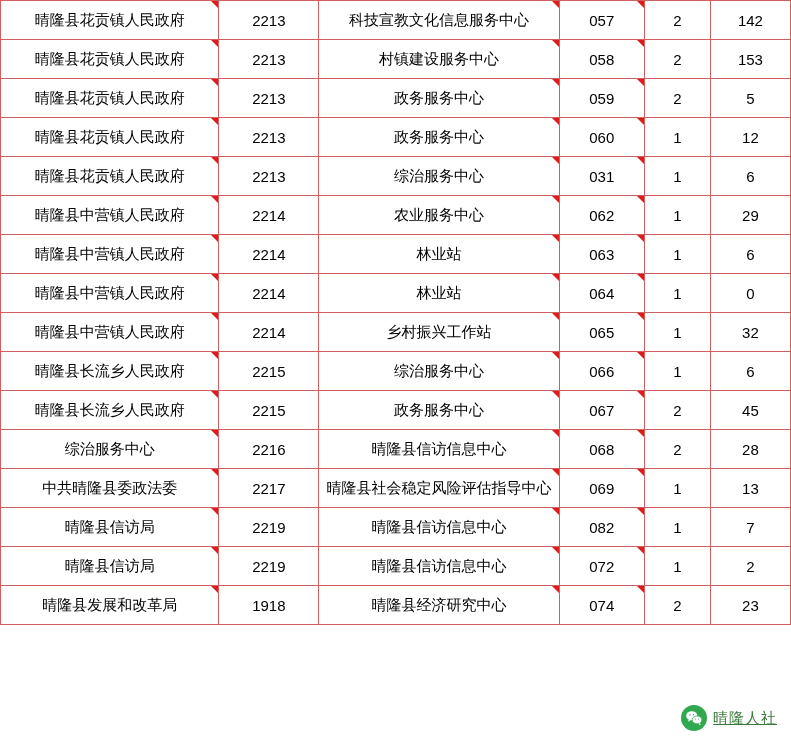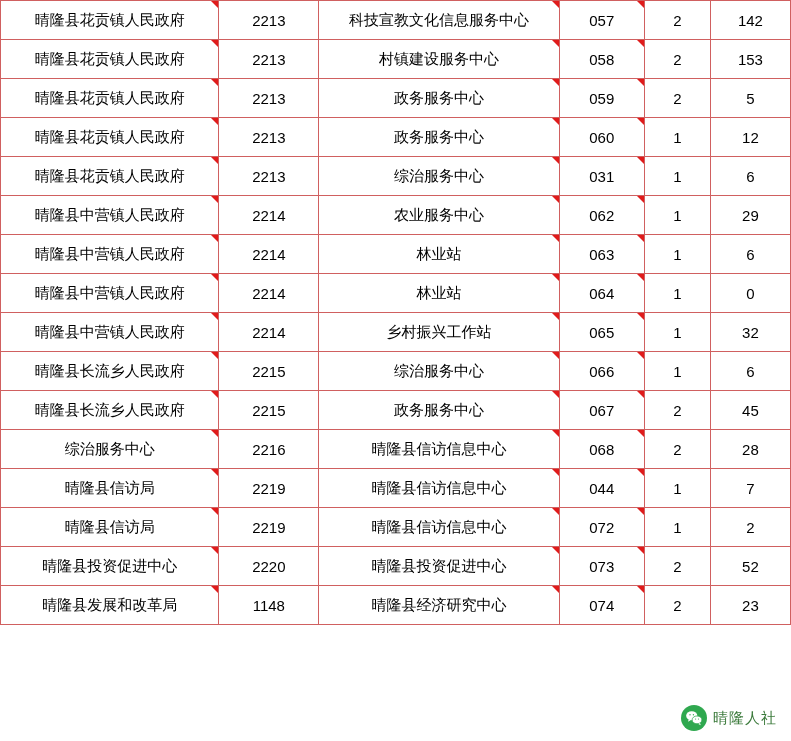--- a/index.html
+++ b/index.html
@@ -77,20 +77,21 @@
     display: flex;
     align-items: center;
     justify-content: center;
   }
   #watermark .wm-badge svg { display: block; }
   #watermark .wm-text {
     font-size: 15px;
     color: #3b7a3b;
     letter-spacing: 1px;
     font-family: "Liberation Sans", sans-serif;
+    text-decoration: underline;
   }
 </style>
 </head>
 <body>
 
 <div id="sheet">
   <table class="grid">
     <colgroup>
       <col class="c0">
         <col class="c1">
@@ -190,46 +191,46 @@
         </tr>
         <tr>
           <td class="flag">综治服务中心</td>
           <td>2216</td>
           <td class="flag">晴隆县信访信息中心</td>
           <td class="flag">068</td>
           <td>2</td>
           <td>28</td>
         </tr>
         <tr>
+          <td class="flag">中共晴隆县委政法委</td>
+          <td>2217</td>
+          <td class="flag shrink2">晴隆县社会稳定风险评估指导中心</td>
+          <td class="flag">069</td>
+          <td>1</td>
+          <td>13</td>
+        </tr>
+        <tr>
           <td class="flag">晴隆县信访局</td>
           <td>2219</td>
           <td class="flag">晴隆县信访信息中心</td>
-          <td class="flag">044</td>
+          <td class="flag">082</td>
           <td>1</td>
           <td>7</td>
         </tr>
         <tr>
           <td class="flag">晴隆县信访局</td>
           <td>2219</td>
           <td class="flag">晴隆县信访信息中心</td>
           <td class="flag">072</td>
           <td>1</td>
           <td>2</td>
         </tr>
         <tr>
-          <td class="flag">晴隆县投资促进中心</td>
-          <td>2220</td>
-          <td class="flag">晴隆县投资促进中心</td>
-          <td class="flag">073</td>
-          <td>2</td>
-          <td>52</td>
-        </tr>
-        <tr>
           <td class="flag">晴隆县发展和改革局</td>
-          <td>1148</td>
+          <td>1918</td>
           <td class="flag">晴隆县经济研究中心</td>
           <td class="flag">074</td>
           <td>2</td>
           <td>23</td>
         </tr>
       </tbody>
   </table>
 
   <div id="watermark">
     <span class="wm-badge">

